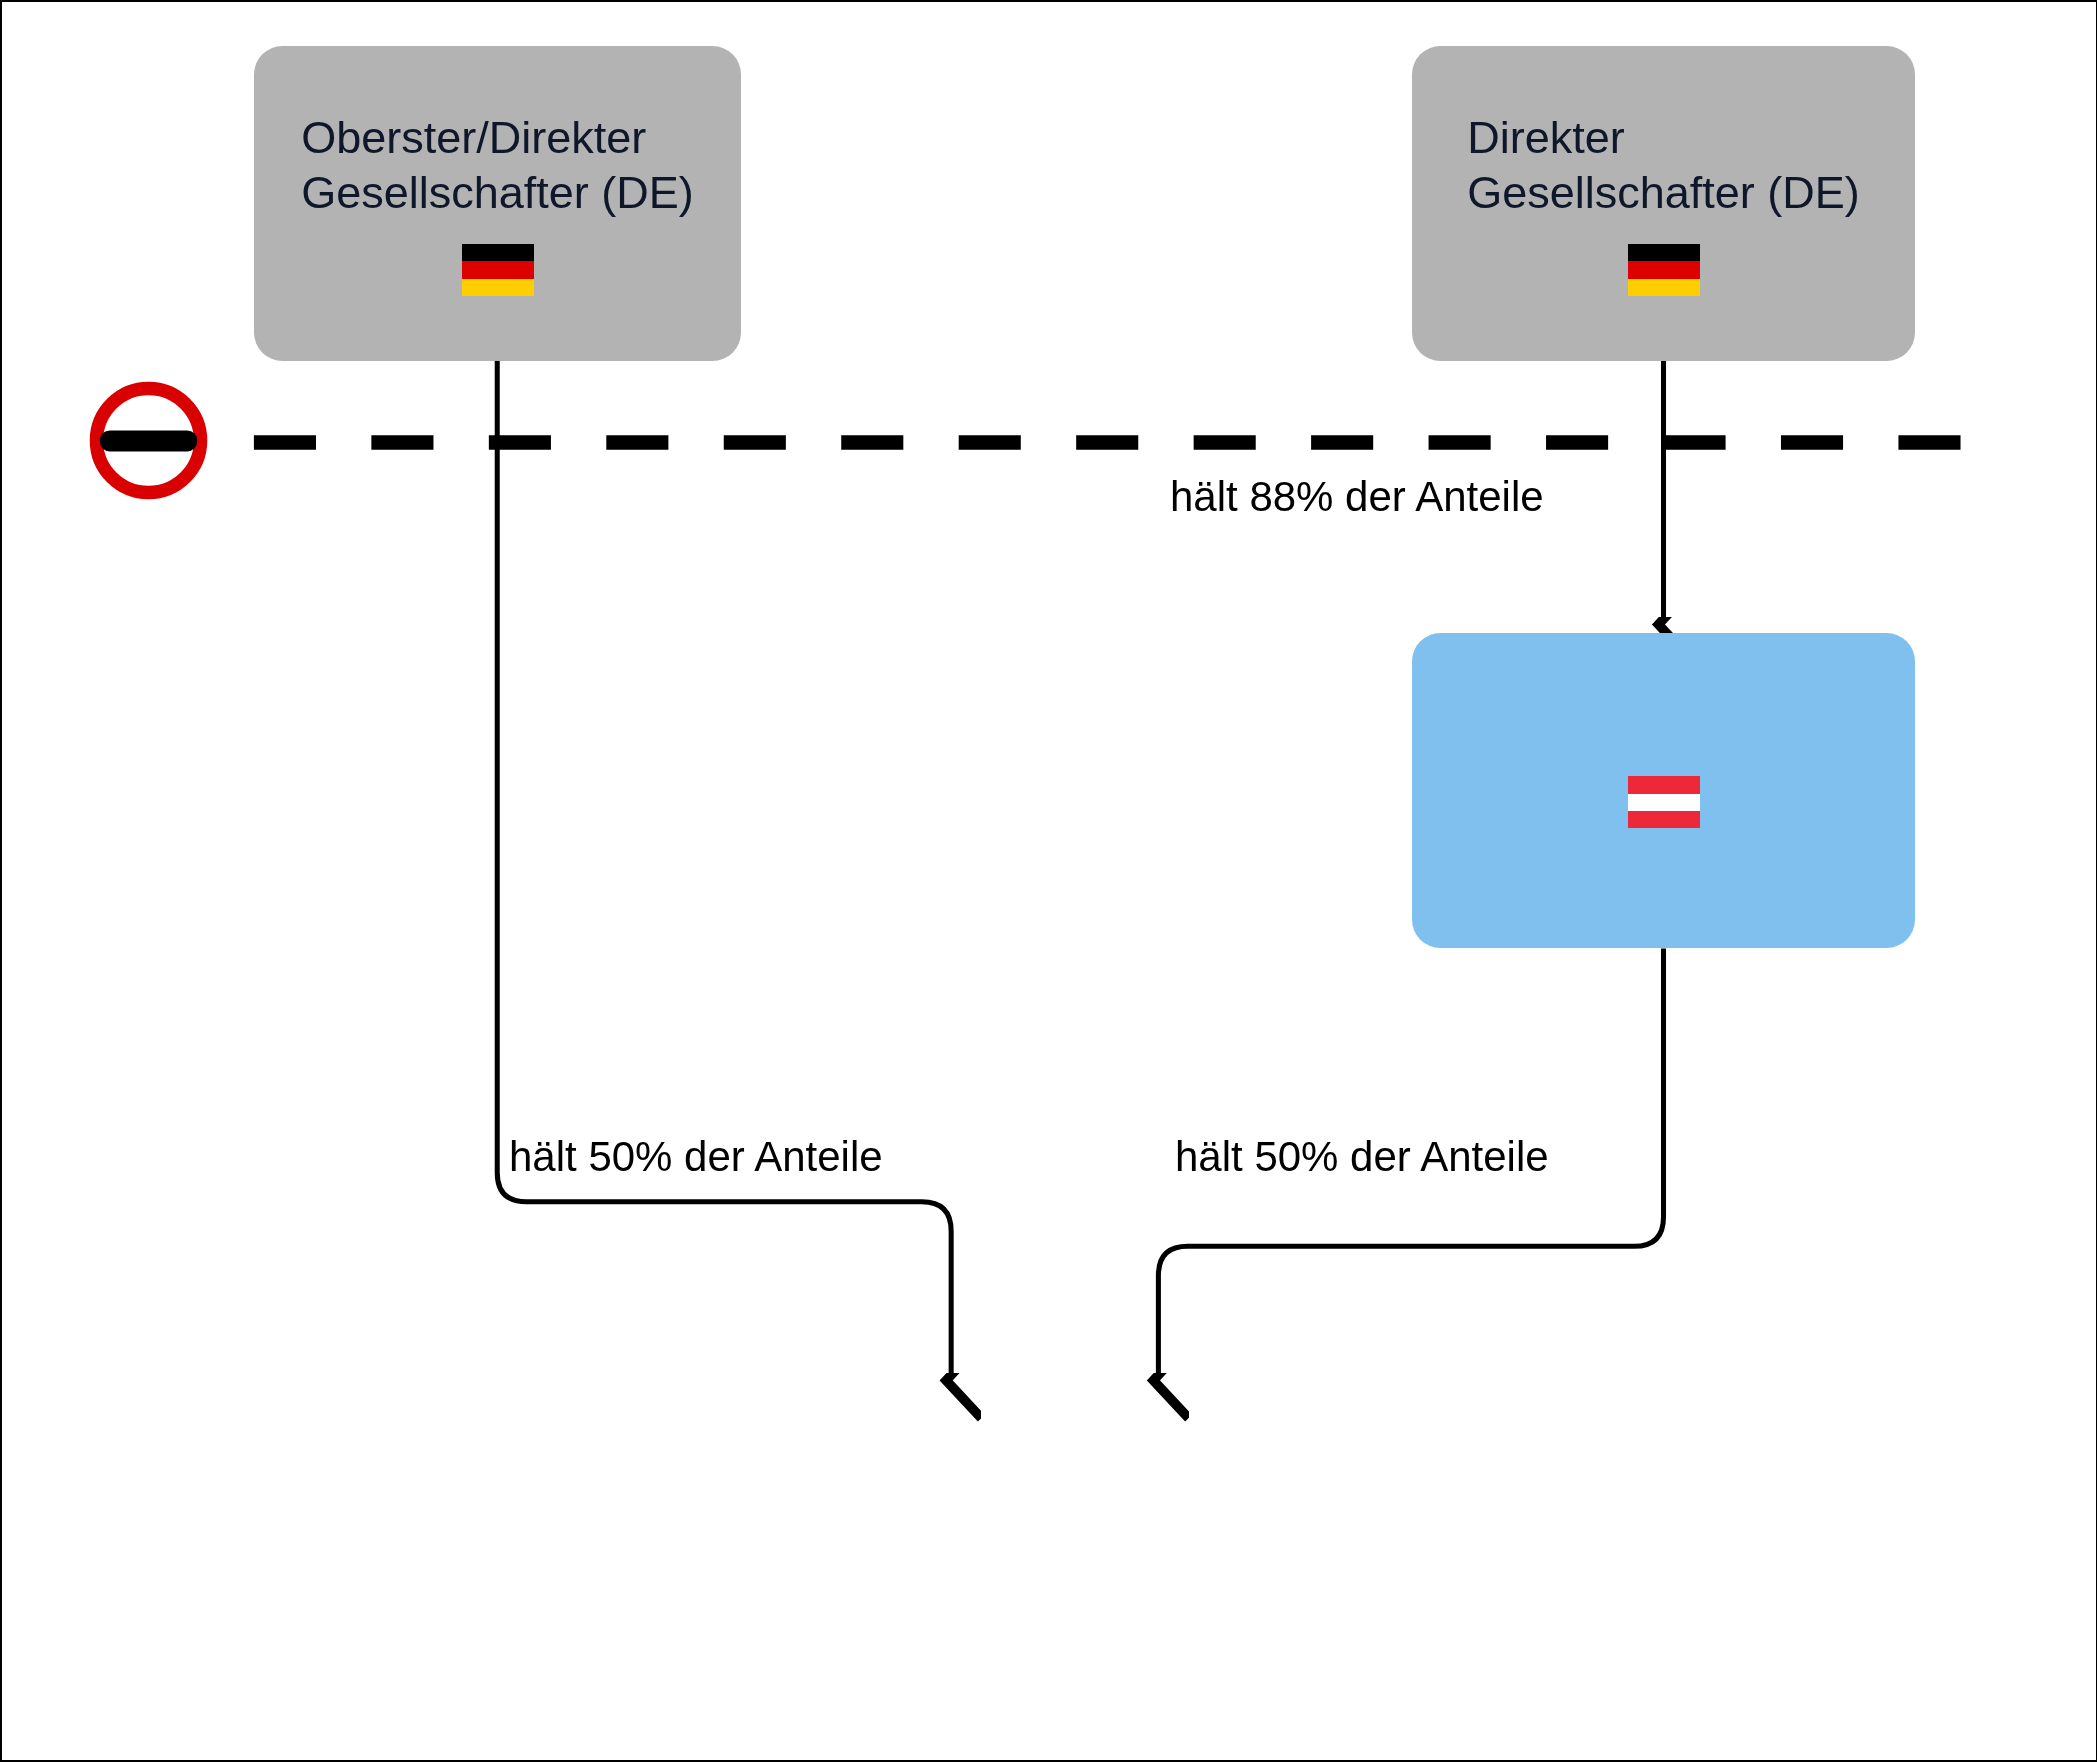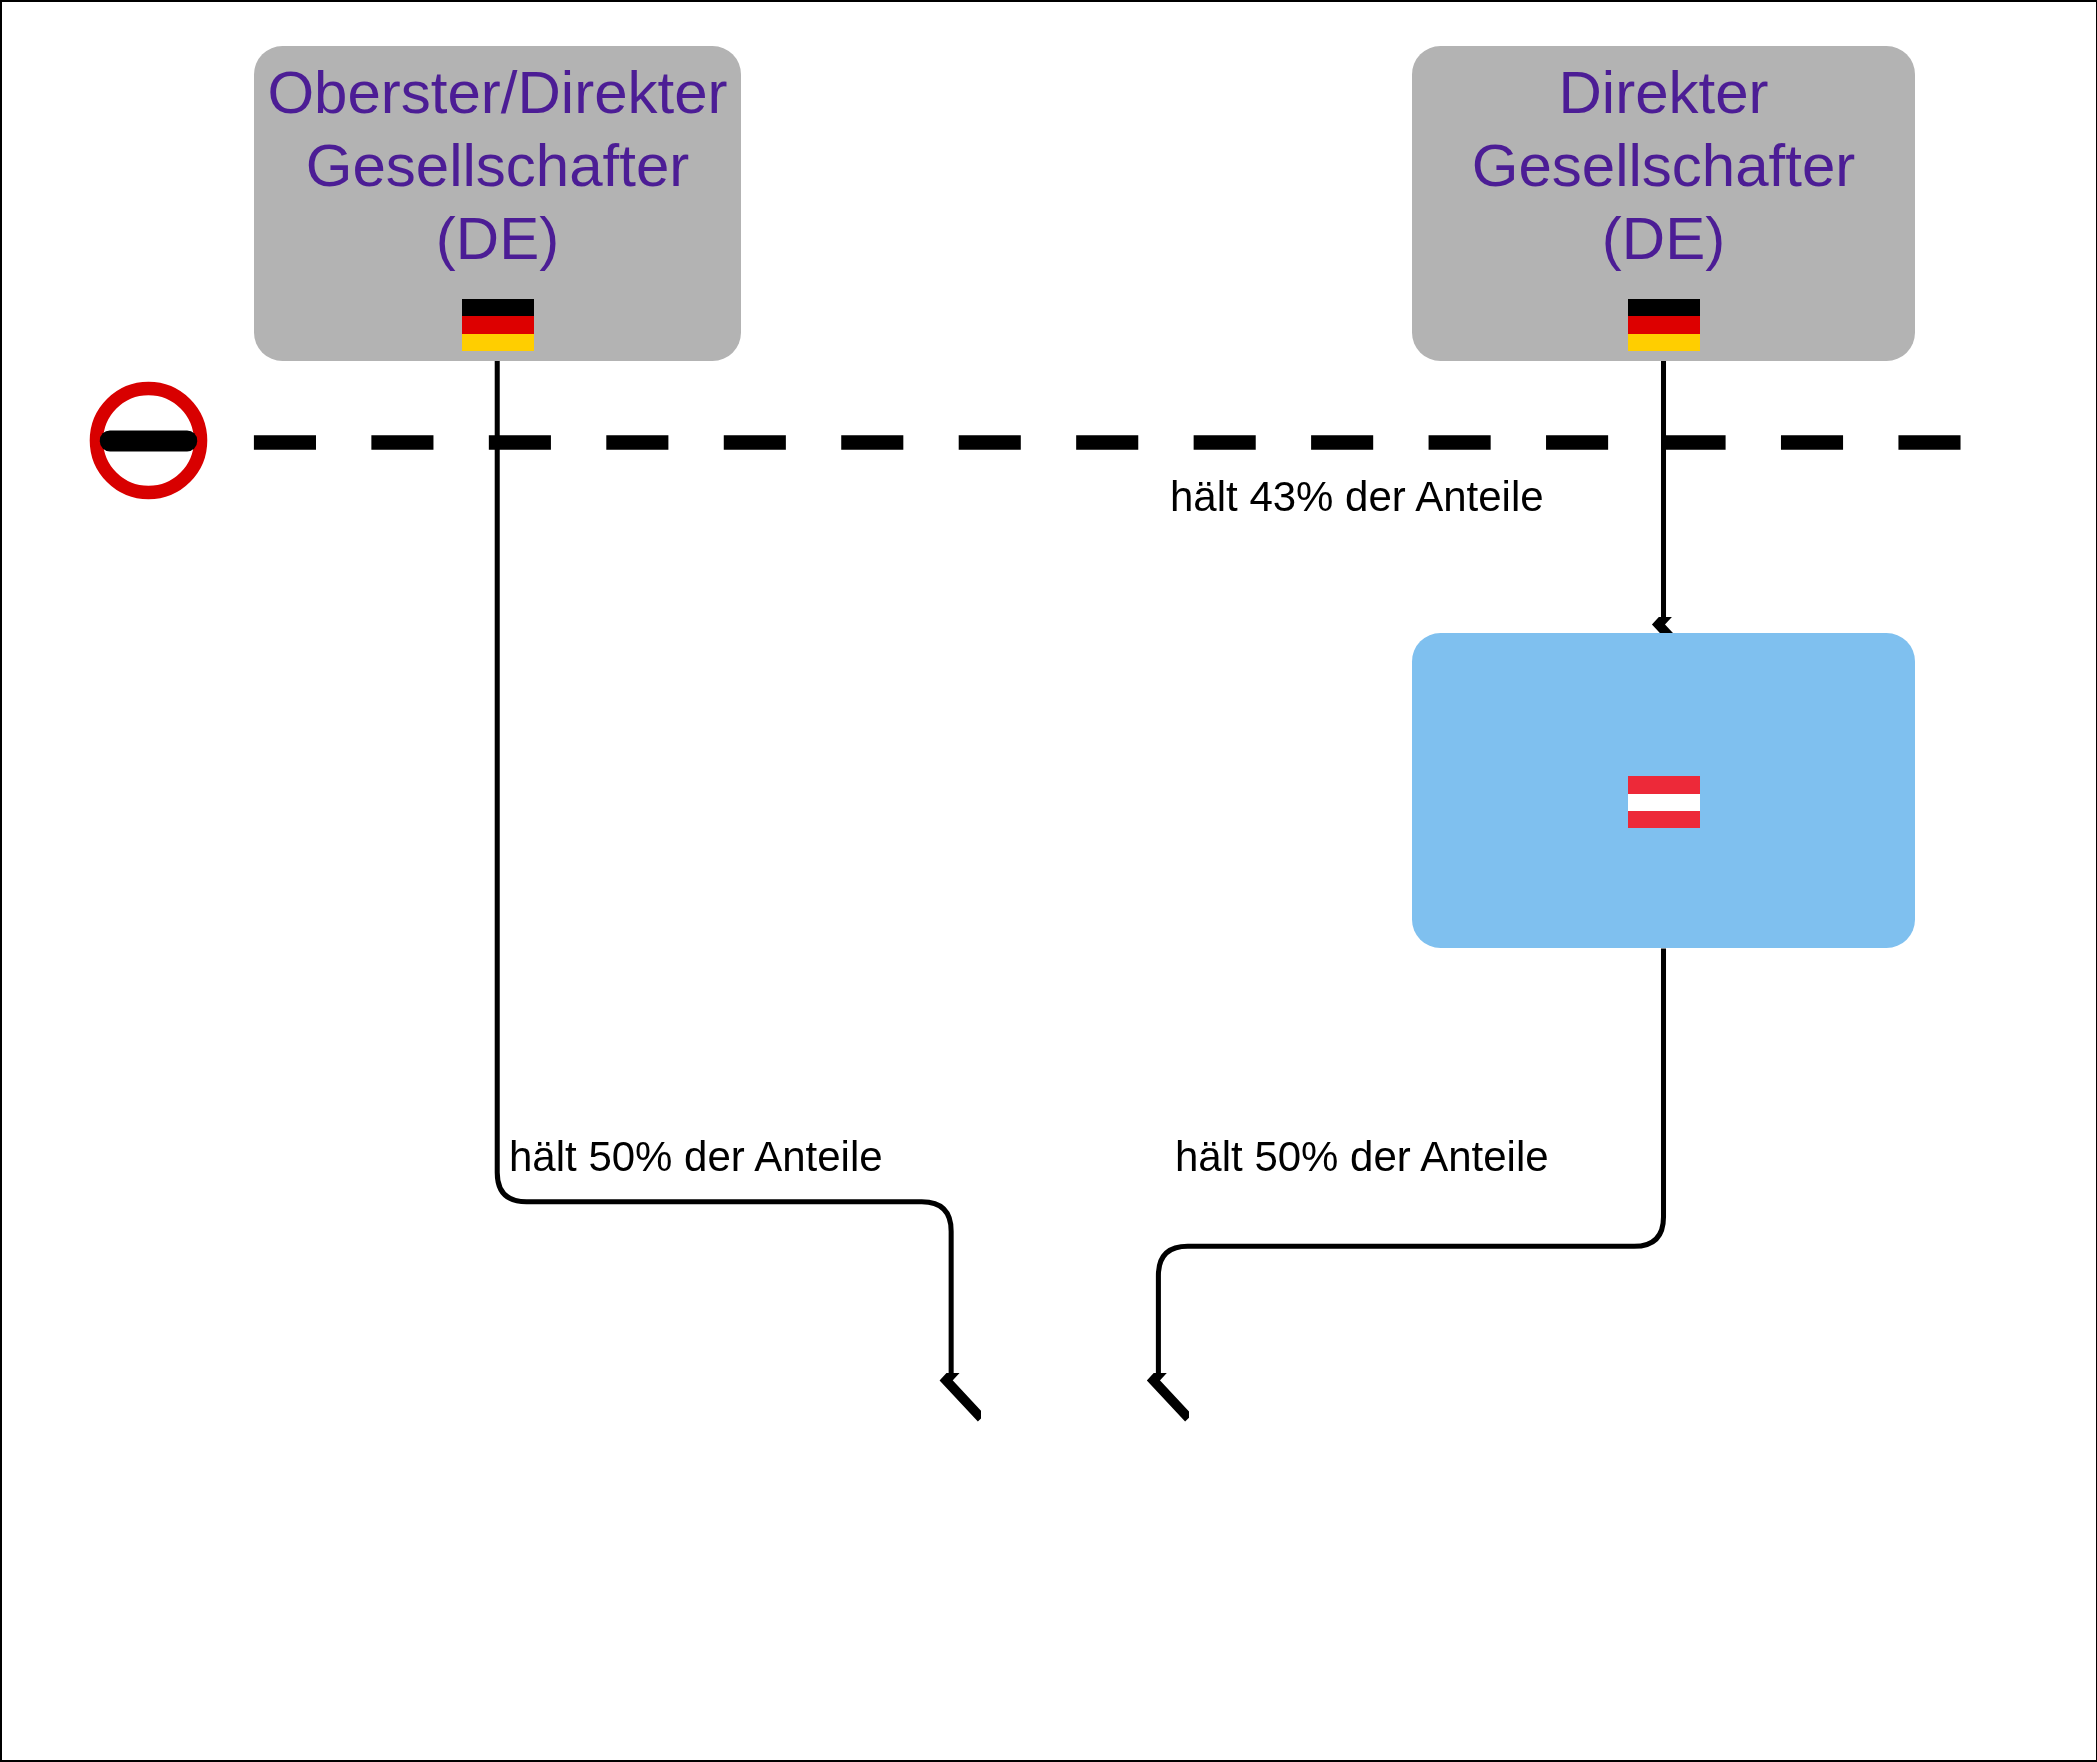--- a/index.html
+++ b/index.html
@@ -32,23 +32,23 @@
   .node {
     position: absolute;
     box-sizing: border-box;
     border-radius: 28.5px;
     display: flex;
     flex-direction: column;
     align-items: center;
     justify-content: center;
   }
   .node-label {
-    text-align: center;
-    color: #4c1d95;
-    font-size: 60px;
+    text-align: left;
+    color: #0f172a;
+    font-size: 45px;
     line-height: 1.22;
     font-weight: 400;
     letter-spacing: 0px;
     white-space: pre-line;
   }
   .node-flag {
     margin-top: 23.5px;
     width: 72px;
     height: 52px;
     display: flex;
@@ -124,20 +124,20 @@
 
   <div class="node" style="left:1410px; top:631px; width:503px; height:315px; background:#7fc0ef;">
     <div class="node-flag">
       <span style="background:#ed2939;"></span>
       <span style="background:#ffffff;"></span>
       <span style="background:#ed2939;"></span>
     </div>
   </div>
 
 
-  <div class="edge-label" style="left:1168px; top:474px;">hält 43% der Anteile</div>
+  <div class="edge-label" style="left:1168px; top:474px;">hält 88% der Anteile</div>
 
   <div class="edge-label" style="left:507px; top:1134px;">hält 50% der Anteile</div>
 
   <div class="edge-label" style="left:1173px; top:1134px;">hält 50% der Anteile</div>
 
 </div>
 
 
 </body></html>

